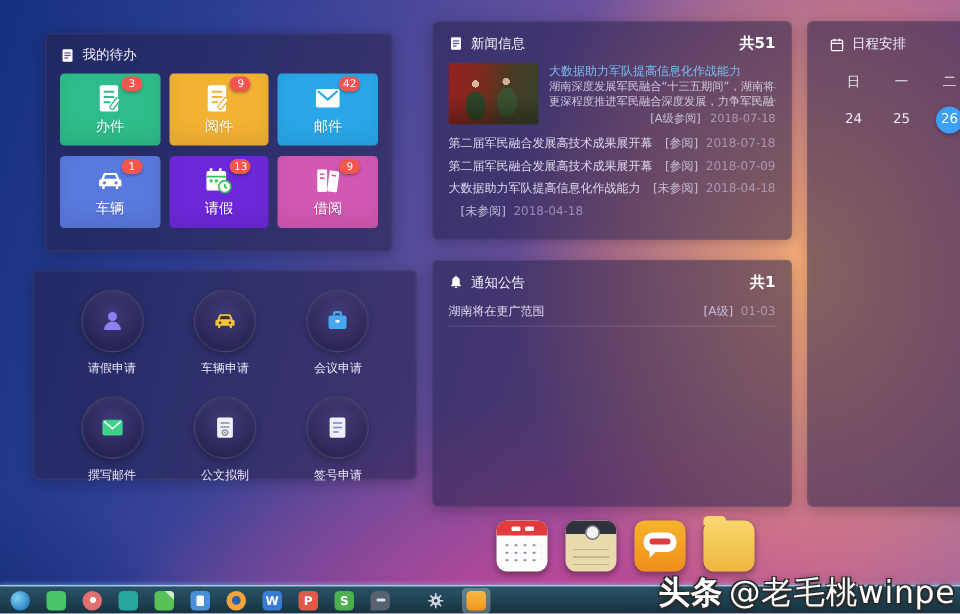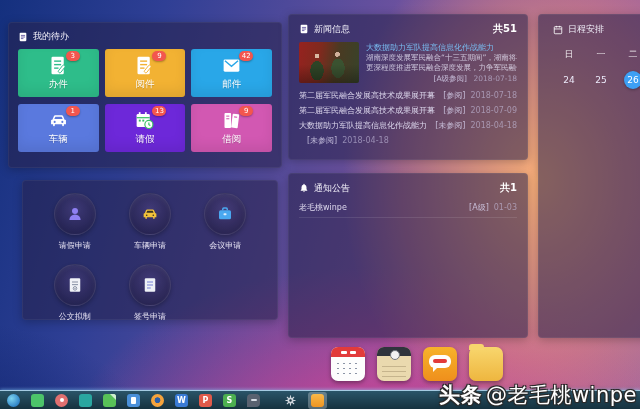--- a/index.html
+++ b/index.html
@@ -22,21 +22,21 @@
     position:absolute;border-radius:4px;
     background:rgba(38,32,72,0.55);
     border:1px solid rgba(255,255,255,0.05);
     box-shadow:0 2px 10px rgba(0,0,0,0.25);
     box-sizing:border-box;color:#fff;
   }
   .p-title{display:flex;align-items:center;gap:5px;font-size:9px;color:#f2f0fa;}
   .p-title .t-ic{display:flex;align-items:center;}
   .p-count{margin-left:auto;font-size:10px;font-weight:bold;color:#ffffff;}
   
-  #panel-todo{left:8px;top:22px;width:274px;height:146px;padding:7px 9px;}
+  #panel-todo{left:30px;top:22px;width:232px;height:146px;padding:7px 9px;}
   .tile-grid{display:grid;grid-template-columns:repeat(3,1fr);gap:7px 6px;margin-top:6px;}
   .tile{position:relative;height:48px;border-radius:3px;display:flex;flex-direction:column;align-items:center;justify-content:center;cursor:pointer;box-shadow:inset 0 -6px 12px rgba(0,0,0,0.08);}
   .tile .t-ico{position:relative;line-height:0;}
   .tile .t-label{font-size:9.5px;margin-top:2px;text-shadow:0 1px 1px rgba(0,0,0,0.2);}
   .tile.c-green{--tc:#2ebd8a;background:#2ebd8a;}
   .tile.c-yellow{--tc:#f2b233;background:#f2b233;}
   .tile.c-blue{--tc:#29a7e8;background:#29a7e8;}
   .tile.c-indigo{--tc:#5a79de;background:#5a79de;}
   .tile.c-leaf{--tc:#37c263;background:#6d28d9;}
   .tile.c-pink{--tc:#d258b2;background:#d258b2;}
@@ -318,21 +318,21 @@
   <div class="p-title">
     <span class="t-ic">
       <svg width="10" height="10" viewBox="0 0 24 24">
           <path fill="#fff" d="M12 2a1.5 1.5 0 011.5 1.5v.6A6 6 0 0118 10v5l1.8 2.4a0.8 0.8 0 01-.65 1.3H4.85a0.8 0.8 0 01-.65-1.3L6 15v-5a6 6 0 014.5-5.9v-.6A1.5 1.5 0 0112 2zm-2 18h4a2 2 0 01-4 0z"></path>
         </svg>
     </span>
     <span>通知公告</span>
     <span class="p-count">共1</span>
   </div>
   <div class="notice-row">
-    <span class="n-title">老毛桃winpe</span>
+    <span class="n-title">湖南将在更广范围</span>
     <span class="n-tag">[A级]</span>
     <span class="n-date">01-03</span>
   </div>
 </div>
 
 <div class="panel" id="panel-schedule">
   <div class="p-title">
     <span class="t-ic">
       <svg width="10" height="10" viewBox="0 0 24 24">
           <rect x="3" y="4" width="18" height="17" rx="2" fill="none" stroke="#fff" stroke-width="2"></rect>
@@ -384,20 +384,29 @@
       <span class="app-circle">
         <svg width="18" height="18" viewBox="0 0 24 24">
             <path d="M9 7V5.5A1.5 1.5 0 0110.5 4h3A1.5 1.5 0 0115 5.5V7" stroke="#4aa8f0" stroke-width="2" fill="none"></path>
             <rect x="4" y="7" width="16" height="12" rx="2" fill="#4aa8f0"></rect>
             <rect x="10" y="11" width="4" height="2.5" rx="1" fill="#dceefc"></rect>
           </svg>
       </span>
       <span class="app-label">会议申请</span>
     </div>
 
+    <div class="app">
+      <span class="app-circle">
+        <svg width="18" height="18" viewBox="0 0 24 24">
+            <rect x="3" y="5" width="18" height="14" rx="2" fill="#3fd08a"></rect>
+            <path d="M4.5 6.5l7.5 6.5 7.5-6.5" stroke="#e7fbf1" stroke-width="1.6" fill="none"></path>
+          </svg>
+      </span>
+      <span class="app-label">撰写邮件</span>
+    </div>
 
     <div class="app">
       <span class="app-circle">
         <svg width="18" height="18" viewBox="0 0 24 24">
             <rect x="5" y="3" width="14" height="18" rx="1.5" fill="#f0f2f7"></rect>
             <g stroke="#8a93a6" stroke-width="1.4">
               <line x1="8" y1="8" x2="16" y2="8"></line>
               <line x1="8" y1="11.5" x2="16" y2="11.5"></line>
             </g>
             <circle cx="12" cy="16.5" r="2.4" fill="none" stroke="#8a93a6" stroke-width="1.3"></circle>

